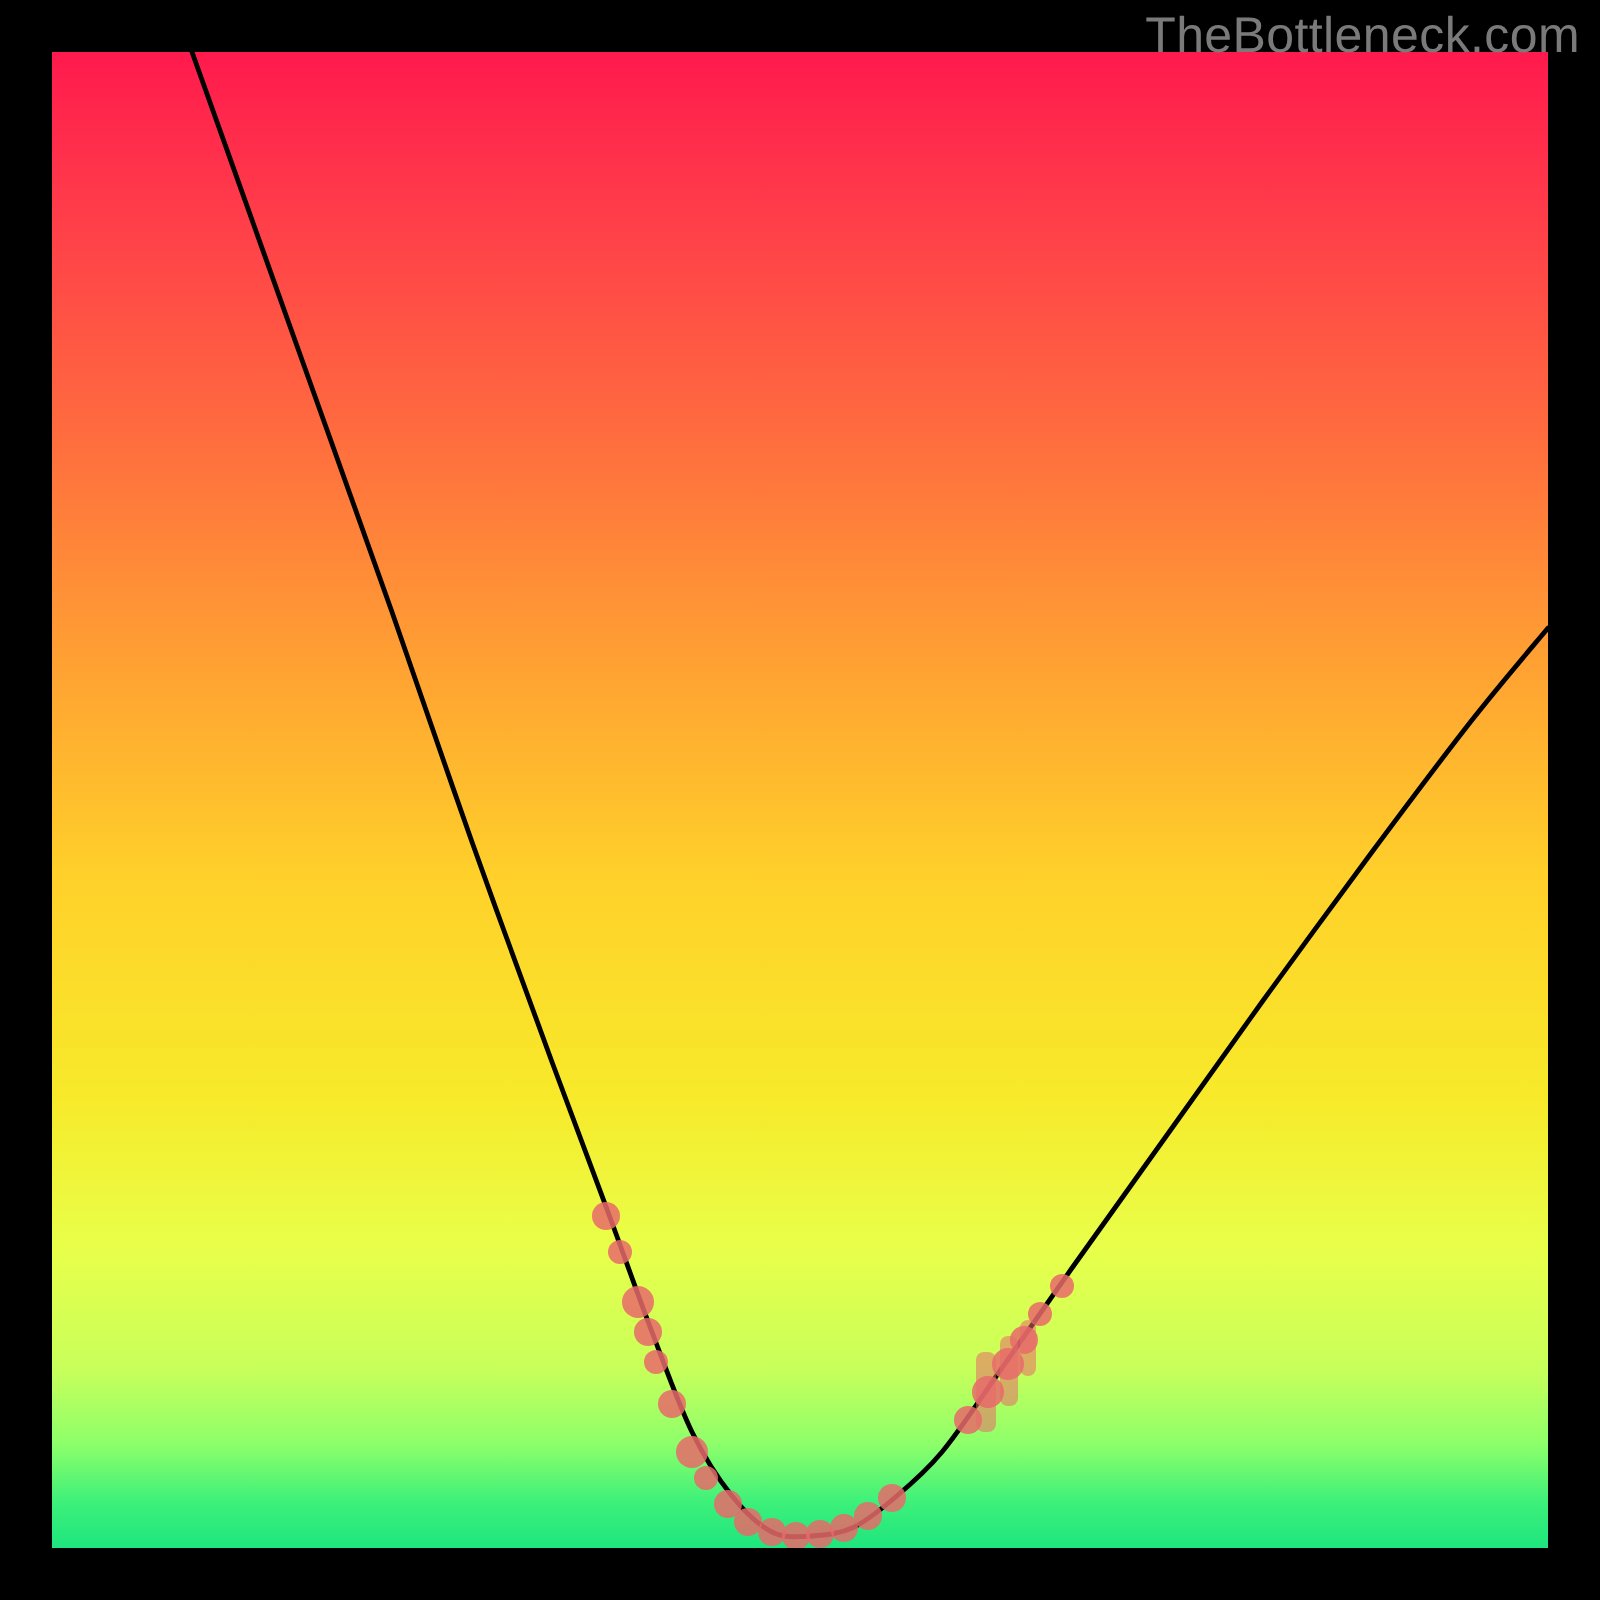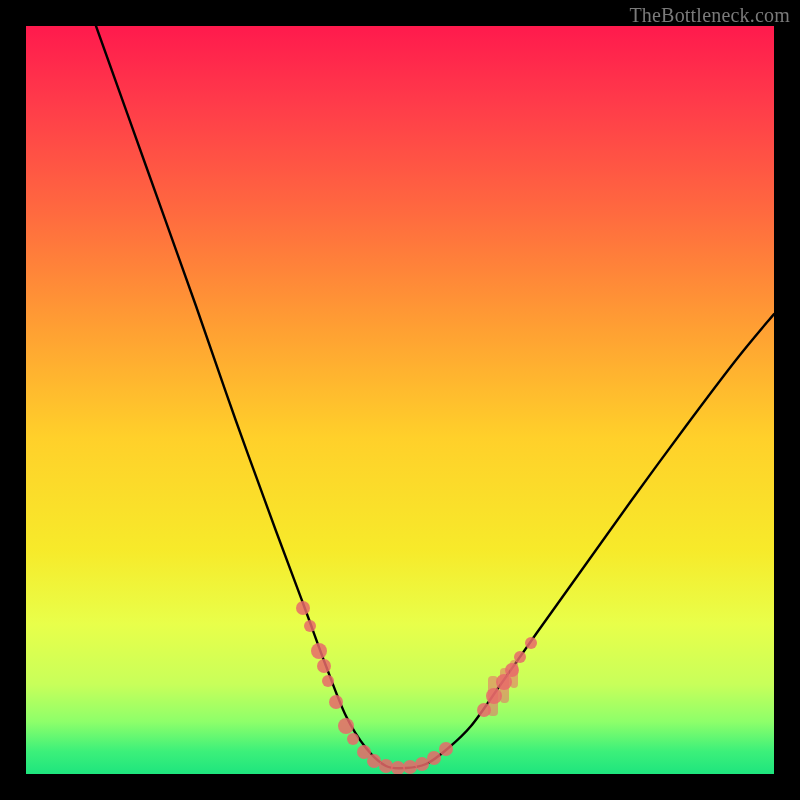--- a/index.html
+++ b/index.html
@@ -28,24 +28,24 @@
       #c8ff5a 88%,
       #8eff6a 93%,
       #3cf07a 97%,
       #1ee57e 100%);
   }
   .watermark {
     position: absolute;
     top: 4px;
     right: 10px;
     color: #7a7a7a;
-    font-size: 20px;
+    font-size: 25px;
     font-weight: 500;
     letter-spacing: 0.2px;
-    font-family: Liberation Serif, serif;
+    font-family: Liberation Sans, sans-serif;
   }
   svg.curve {
     position: absolute;
     left: 0;
     top: 0;
     width: 748px;
     height: 748px;
   }
   .dot {
     fill: #e76a6a;

